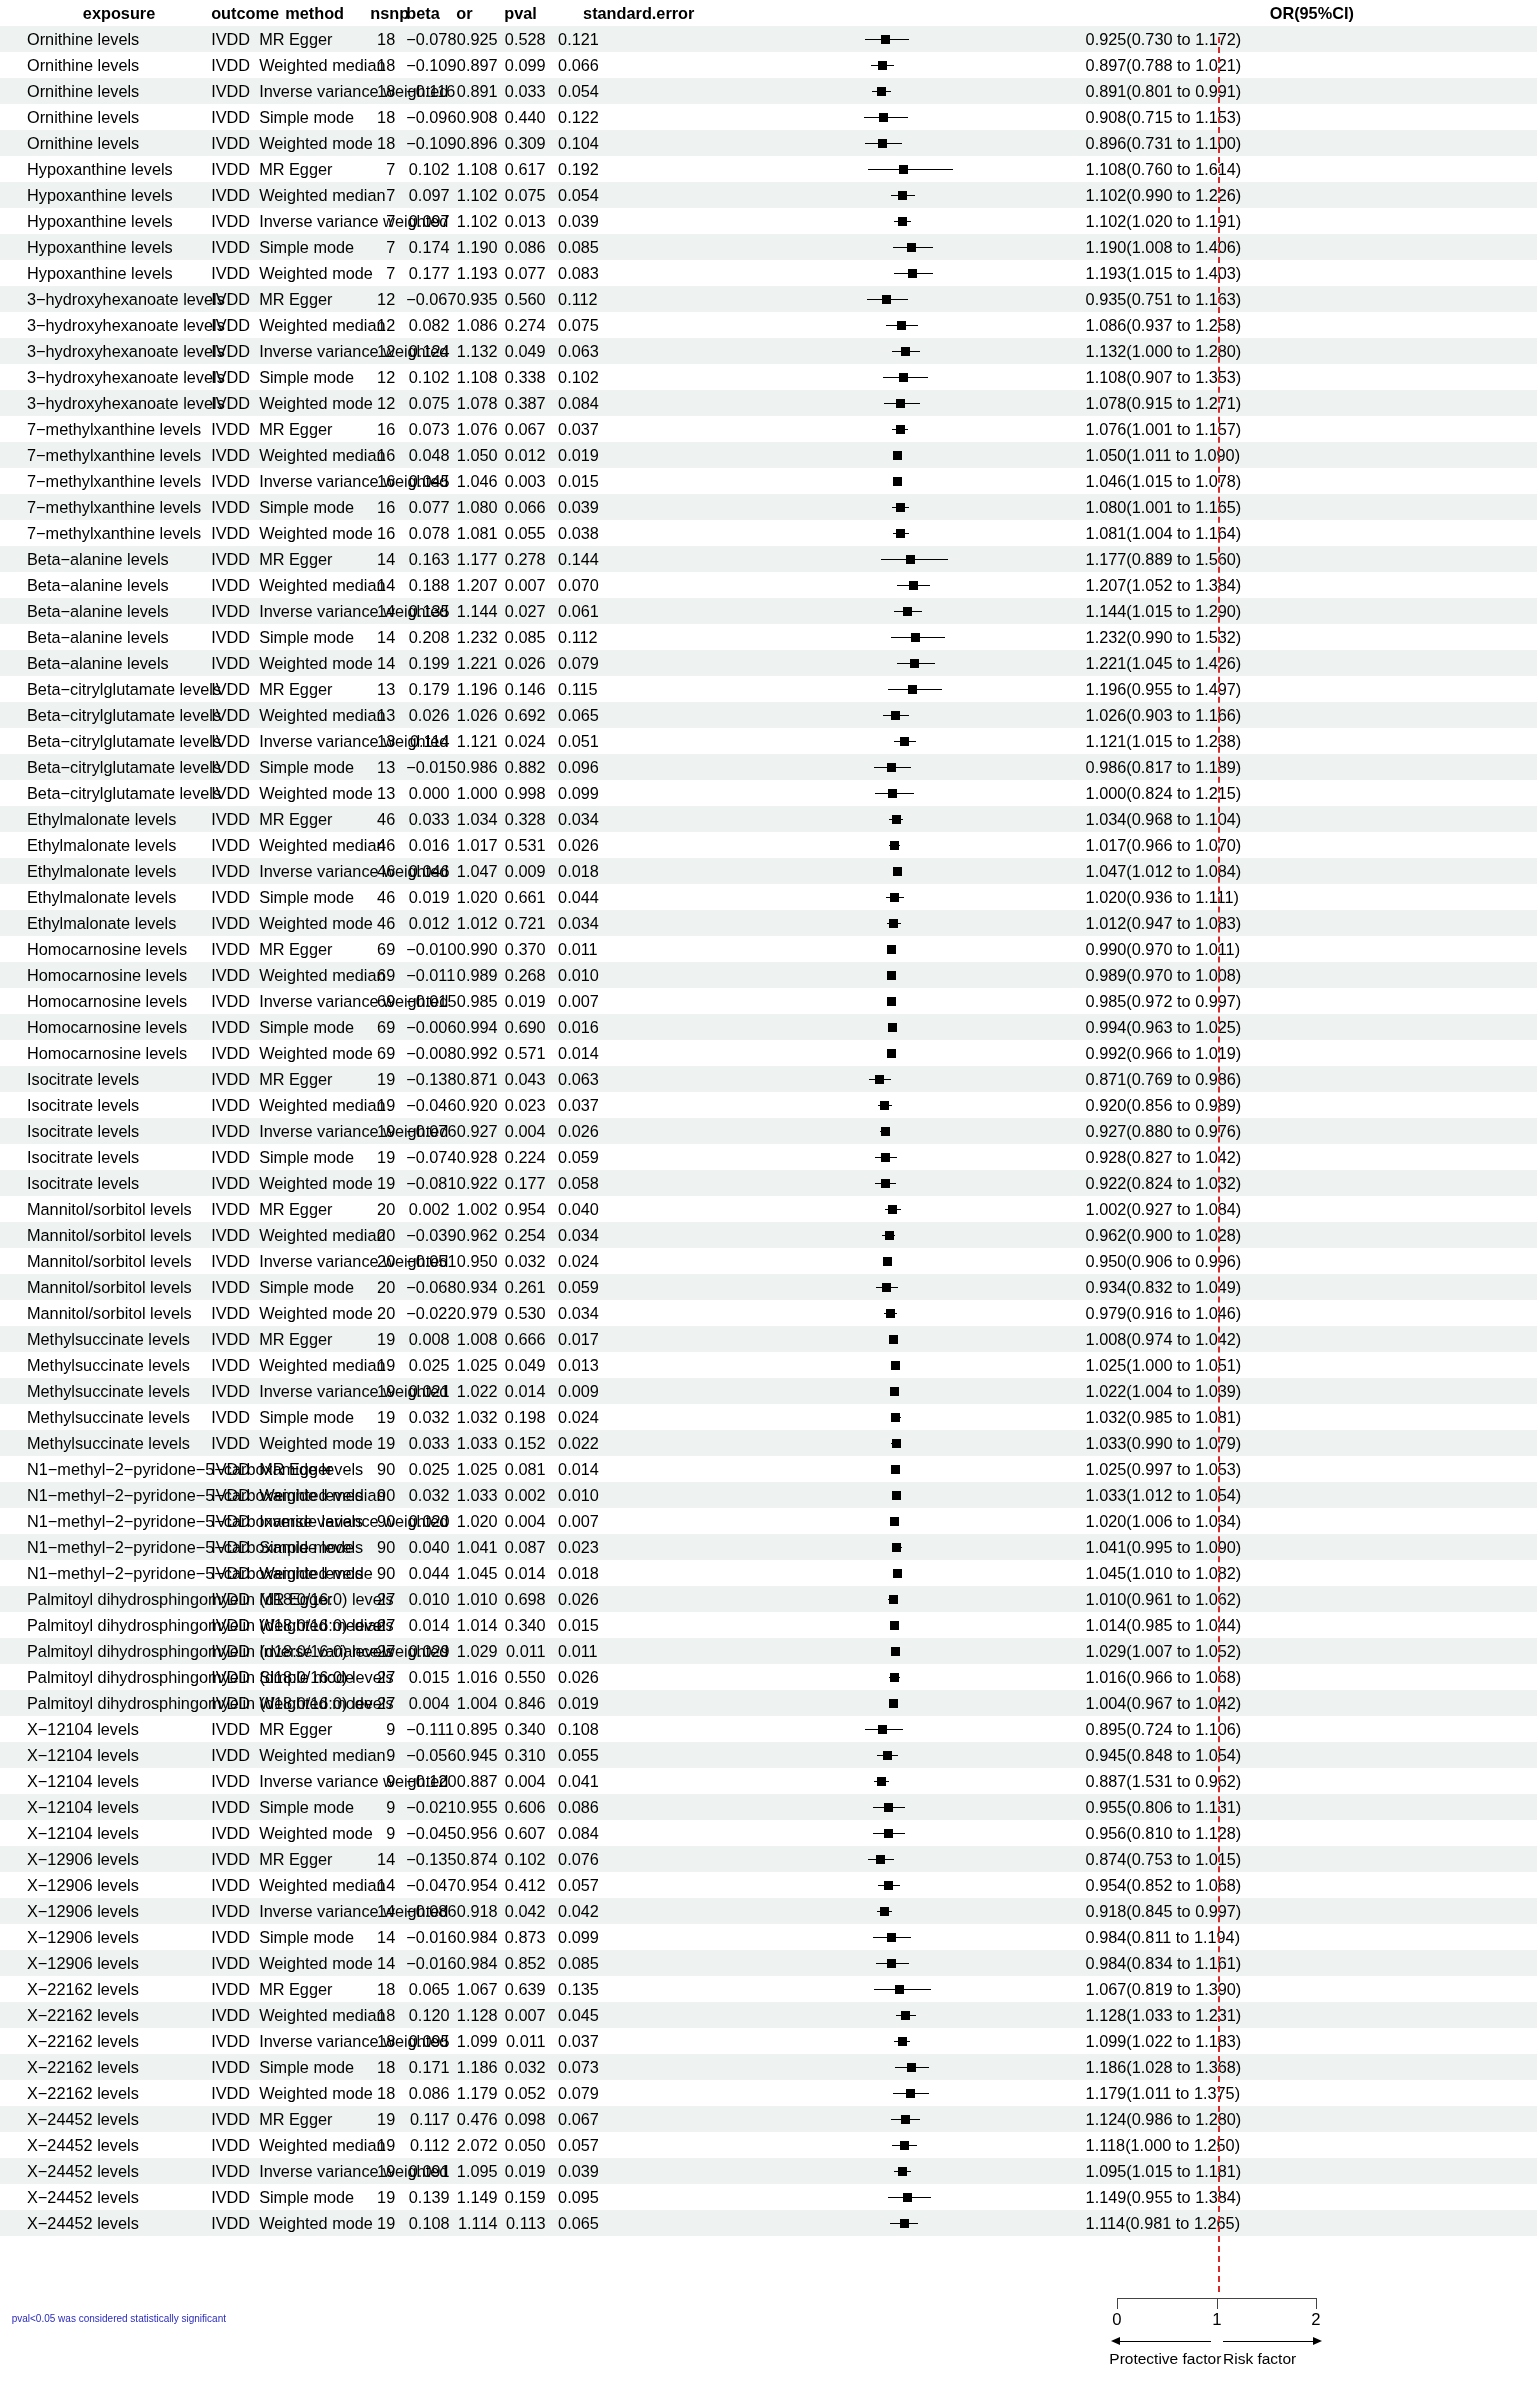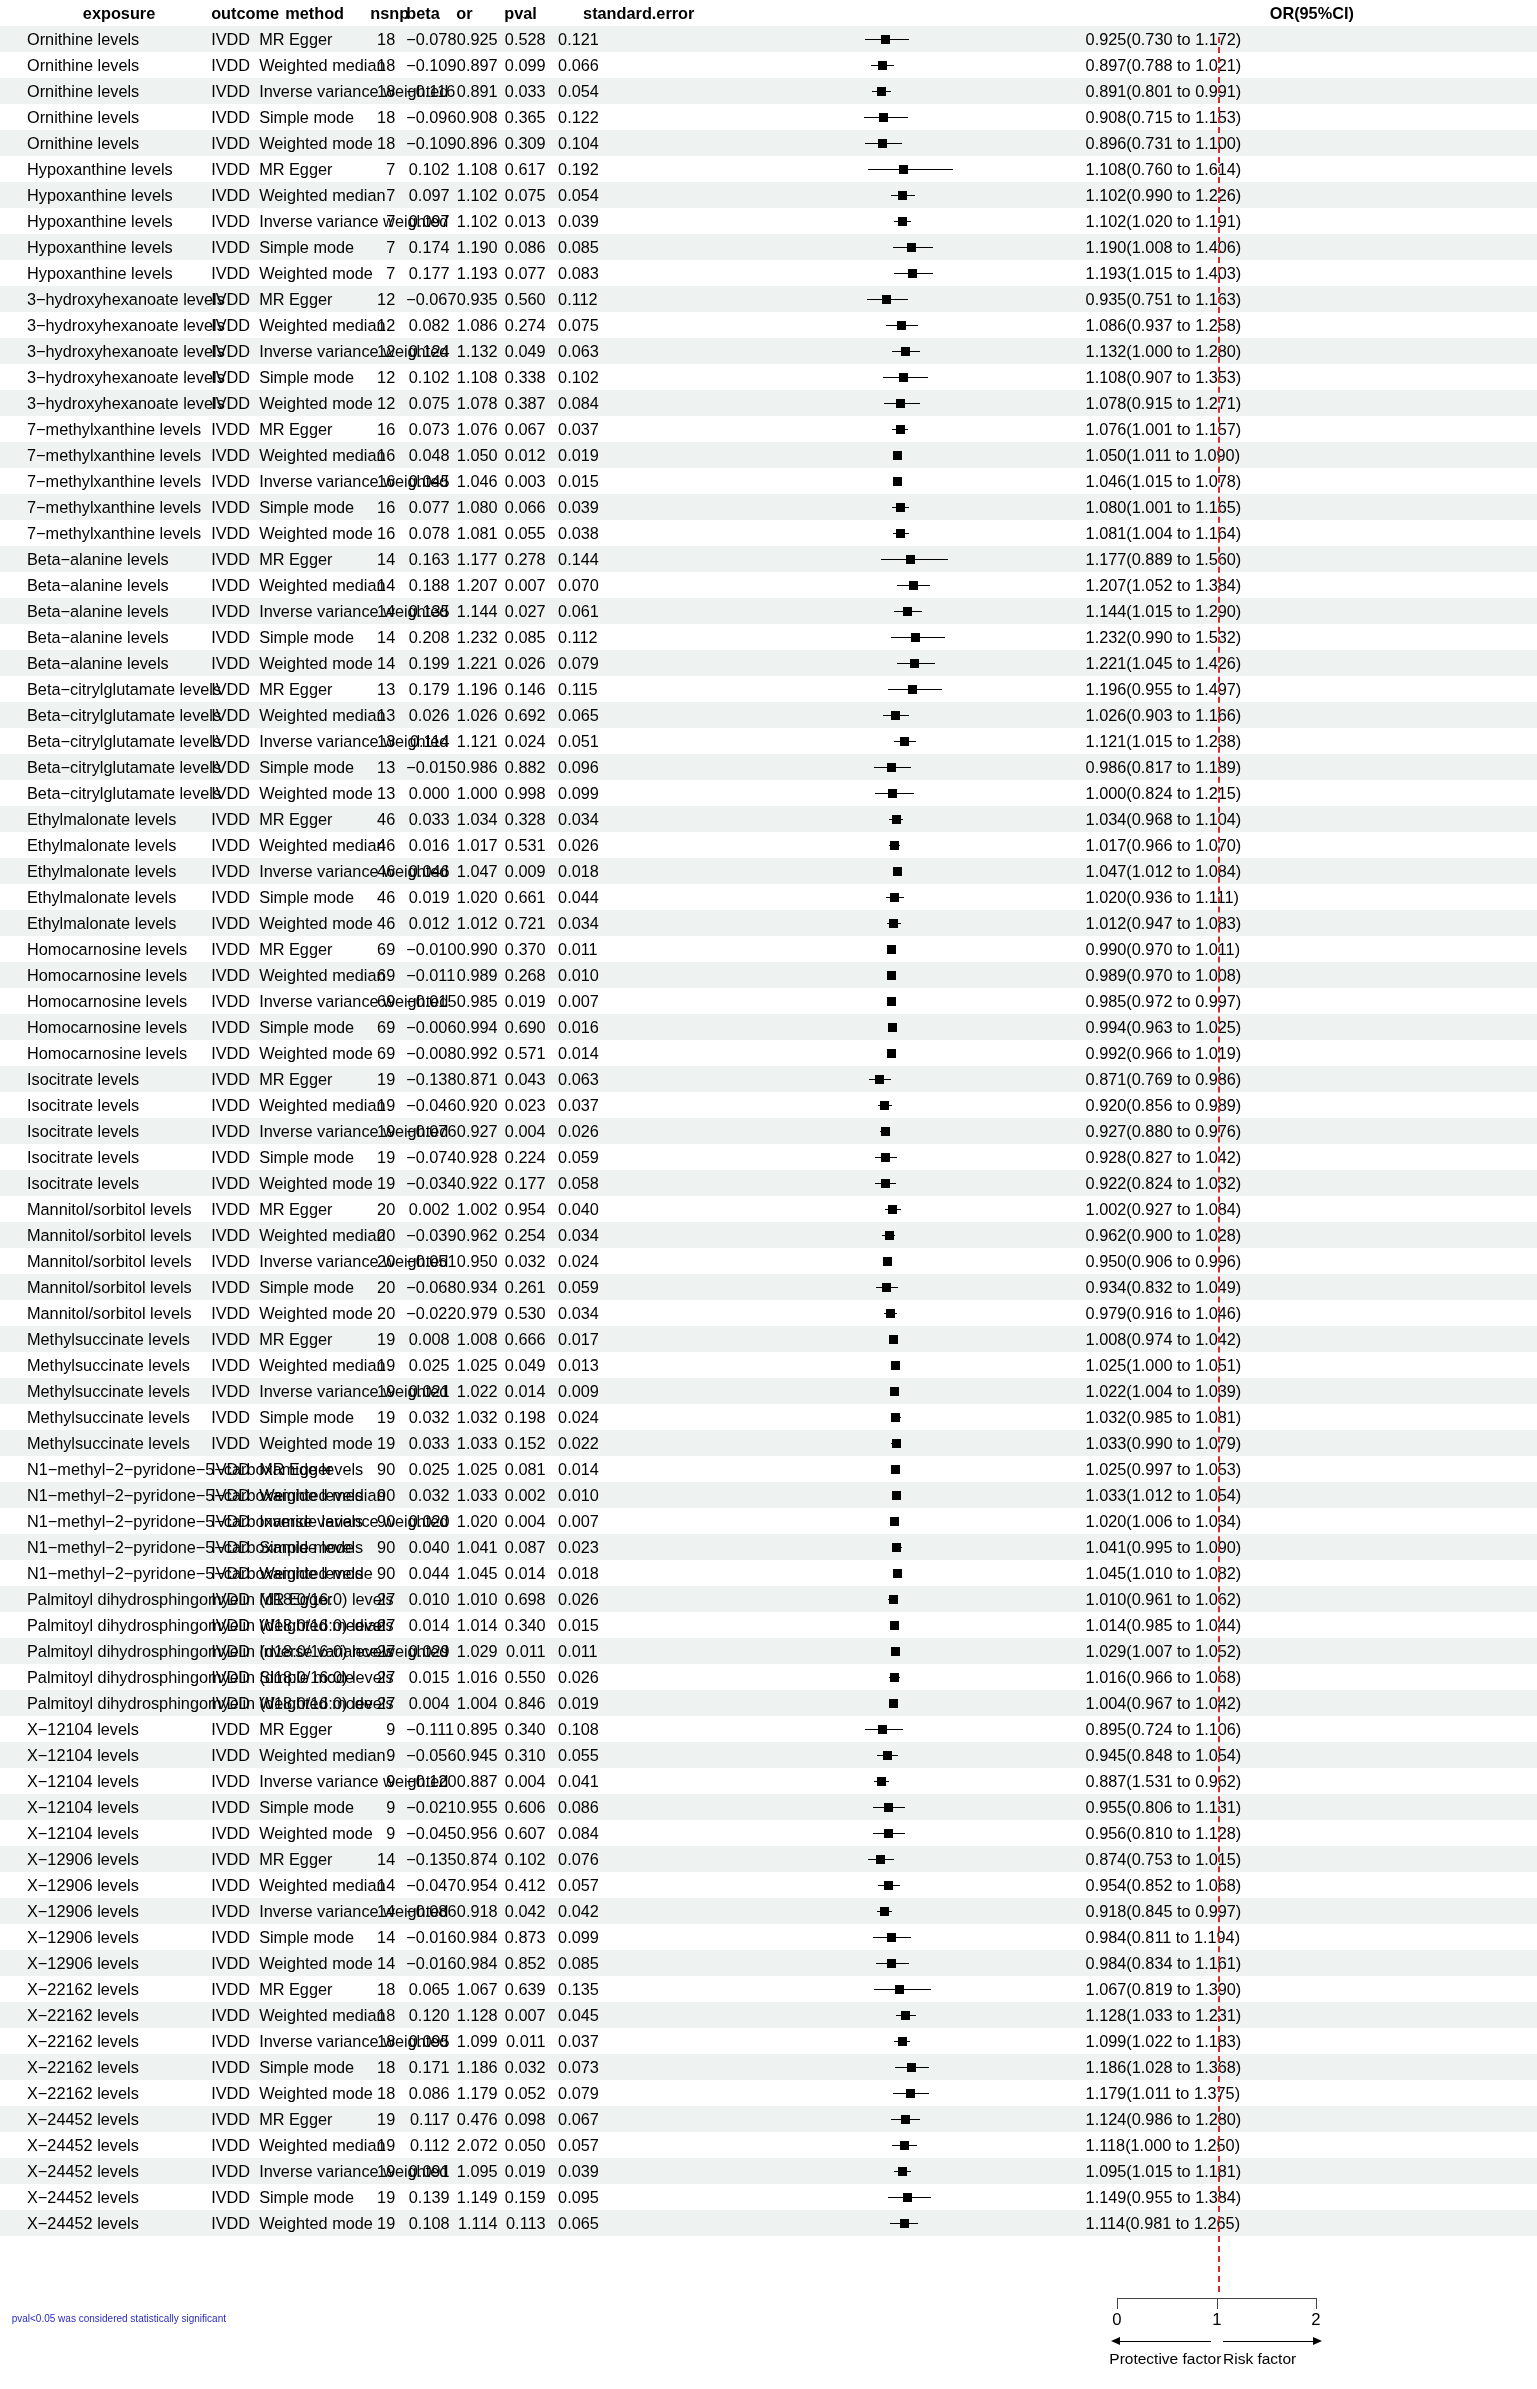--- a/index.html
+++ b/index.html
@@ -220,21 +220,21 @@
           </td>
           <td class="c-ci">0.891(0.801 to 0.991)</td>
         </tr>
         <tr>
           <td class="c-exposure">Ornithine levels</td>
           <td class="c-outcome">IVDD</td>
           <td class="c-method">Simple mode</td>
           <td class="c-nsnp">18</td>
           <td class="c-beta">−0.096</td>
           <td class="c-or">0.908</td>
-          <td class="c-pval">0.365</td>
+          <td class="c-pval">0.440</td>
           <td class="c-se">0.122</td>
           <td class="c-plot">
             <div class="plotcell">
               <div class="ci-line" style="left: 145px; width: 44px;"></div>
               <div class="ci-box" style="left: 164px;"></div>
             </div>
           </td>
           <td class="c-ci">0.908(0.715 to 1.153)</td>
         </tr>
         <tr class="alt">
@@ -915,21 +915,21 @@
               <div class="ci-box" style="left: 166px;"></div>
             </div>
           </td>
           <td class="c-ci">0.928(0.827 to 1.042)</td>
         </tr>
         <tr class="alt">
           <td class="c-exposure">Isocitrate levels</td>
           <td class="c-outcome">IVDD</td>
           <td class="c-method">Weighted mode</td>
           <td class="c-nsnp">19</td>
-          <td class="c-beta">−0.034</td>
+          <td class="c-beta">−0.081</td>
           <td class="c-or">0.922</td>
           <td class="c-pval">0.177</td>
           <td class="c-se">0.058</td>
           <td class="c-plot">
             <div class="plotcell">
               <div class="ci-line" style="left: 156px; width: 21px;"></div>
               <div class="ci-box" style="left: 166px;"></div>
             </div>
           </td>
           <td class="c-ci">0.922(0.824 to 1.032)</td>

